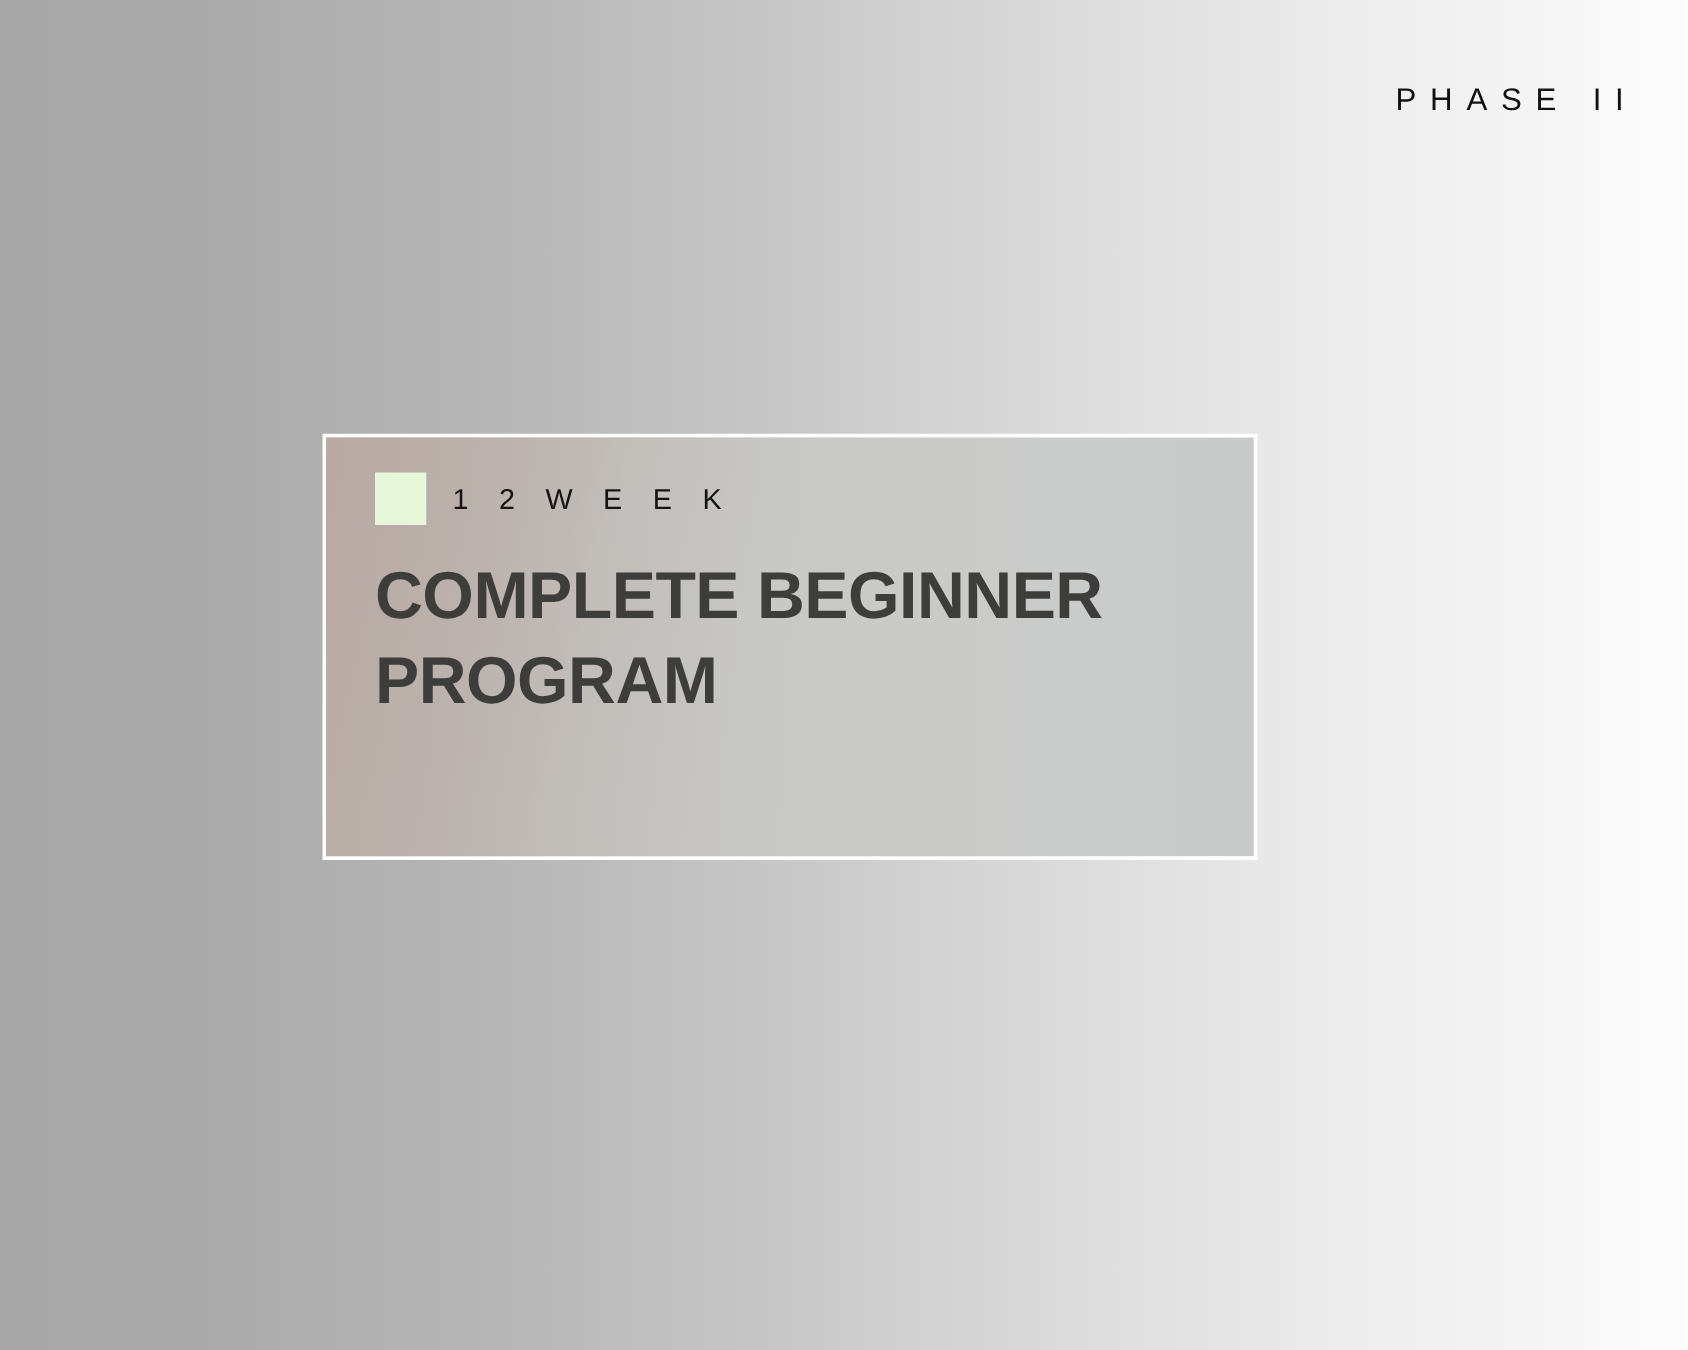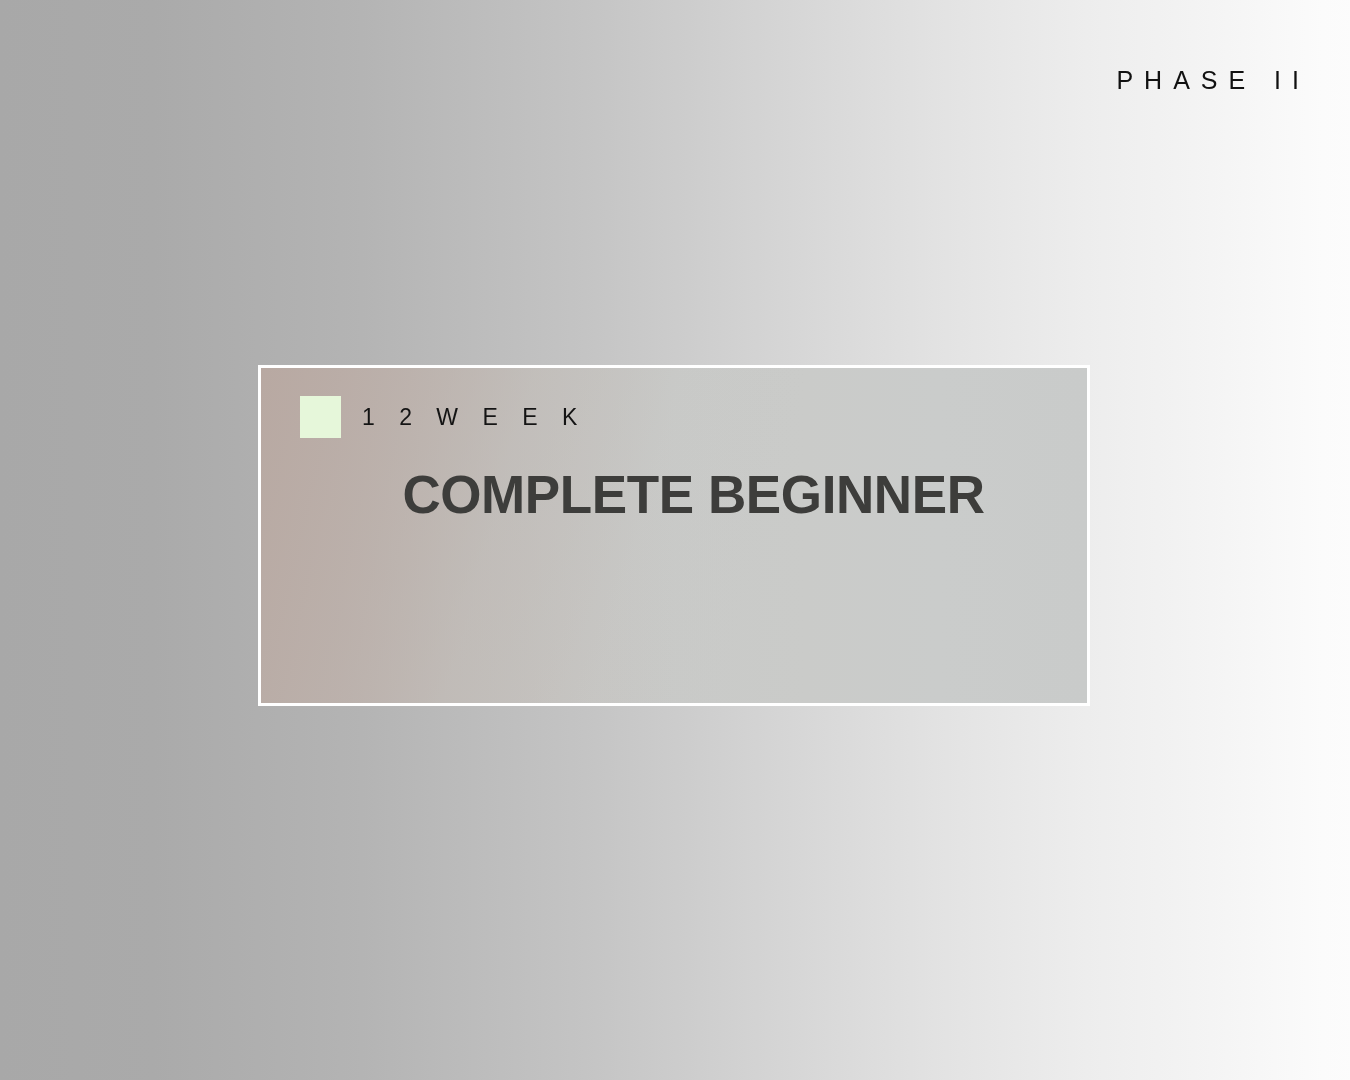--- a/index.html
+++ b/index.html
@@ -44,22 +44,22 @@
     letter-spacing: 11px;
     color: #111111;
     white-space: nowrap;
     line-height: 1;
   }
 
   
   .card {
     position: absolute;
     left: 258px;
-    top: 365px;
-    width: 832px;
+    top: 347px;
+    width: 748px;
     height: 341px;
     box-sizing: border-box;
     border: 3px solid #ffffff;
     overflow: hidden;
   }
   .card-bg {
     position: absolute;
     inset: 0;
     background:
       linear-gradient(105deg,
@@ -113,21 +113,20 @@
     font-size: 53px;
     font-weight: 700;
     letter-spacing: -0.4px;
     line-height: 1.28;
     color: #3d3d3b;
     text-transform: uppercase;
   }
   .headline-line {
     display: block;
     white-space: nowrap;
-    text-align: center;
   }
 </style>
 </head>
 <body>
 
 <div class="slide">
 
   <div class="phase-label">PHASE II</div>
 
   <div class="card">
@@ -135,18 +134,19 @@
 
     <div class="card-inner">
 
       <div class="eyebrow-row">
         <span class="accent-square"></span>
         <span class="eyebrow-text">1 2   W E E K</span>
       </div>
 
       <h1 class="headline">
         <span class="headline-line">COMPLETE BEGINNER</span>
+        <span class="headline-line">PROGRAM</span>
       </h1>
 
     </div>
   </div>
 
 </div>
 
 </body></html>

